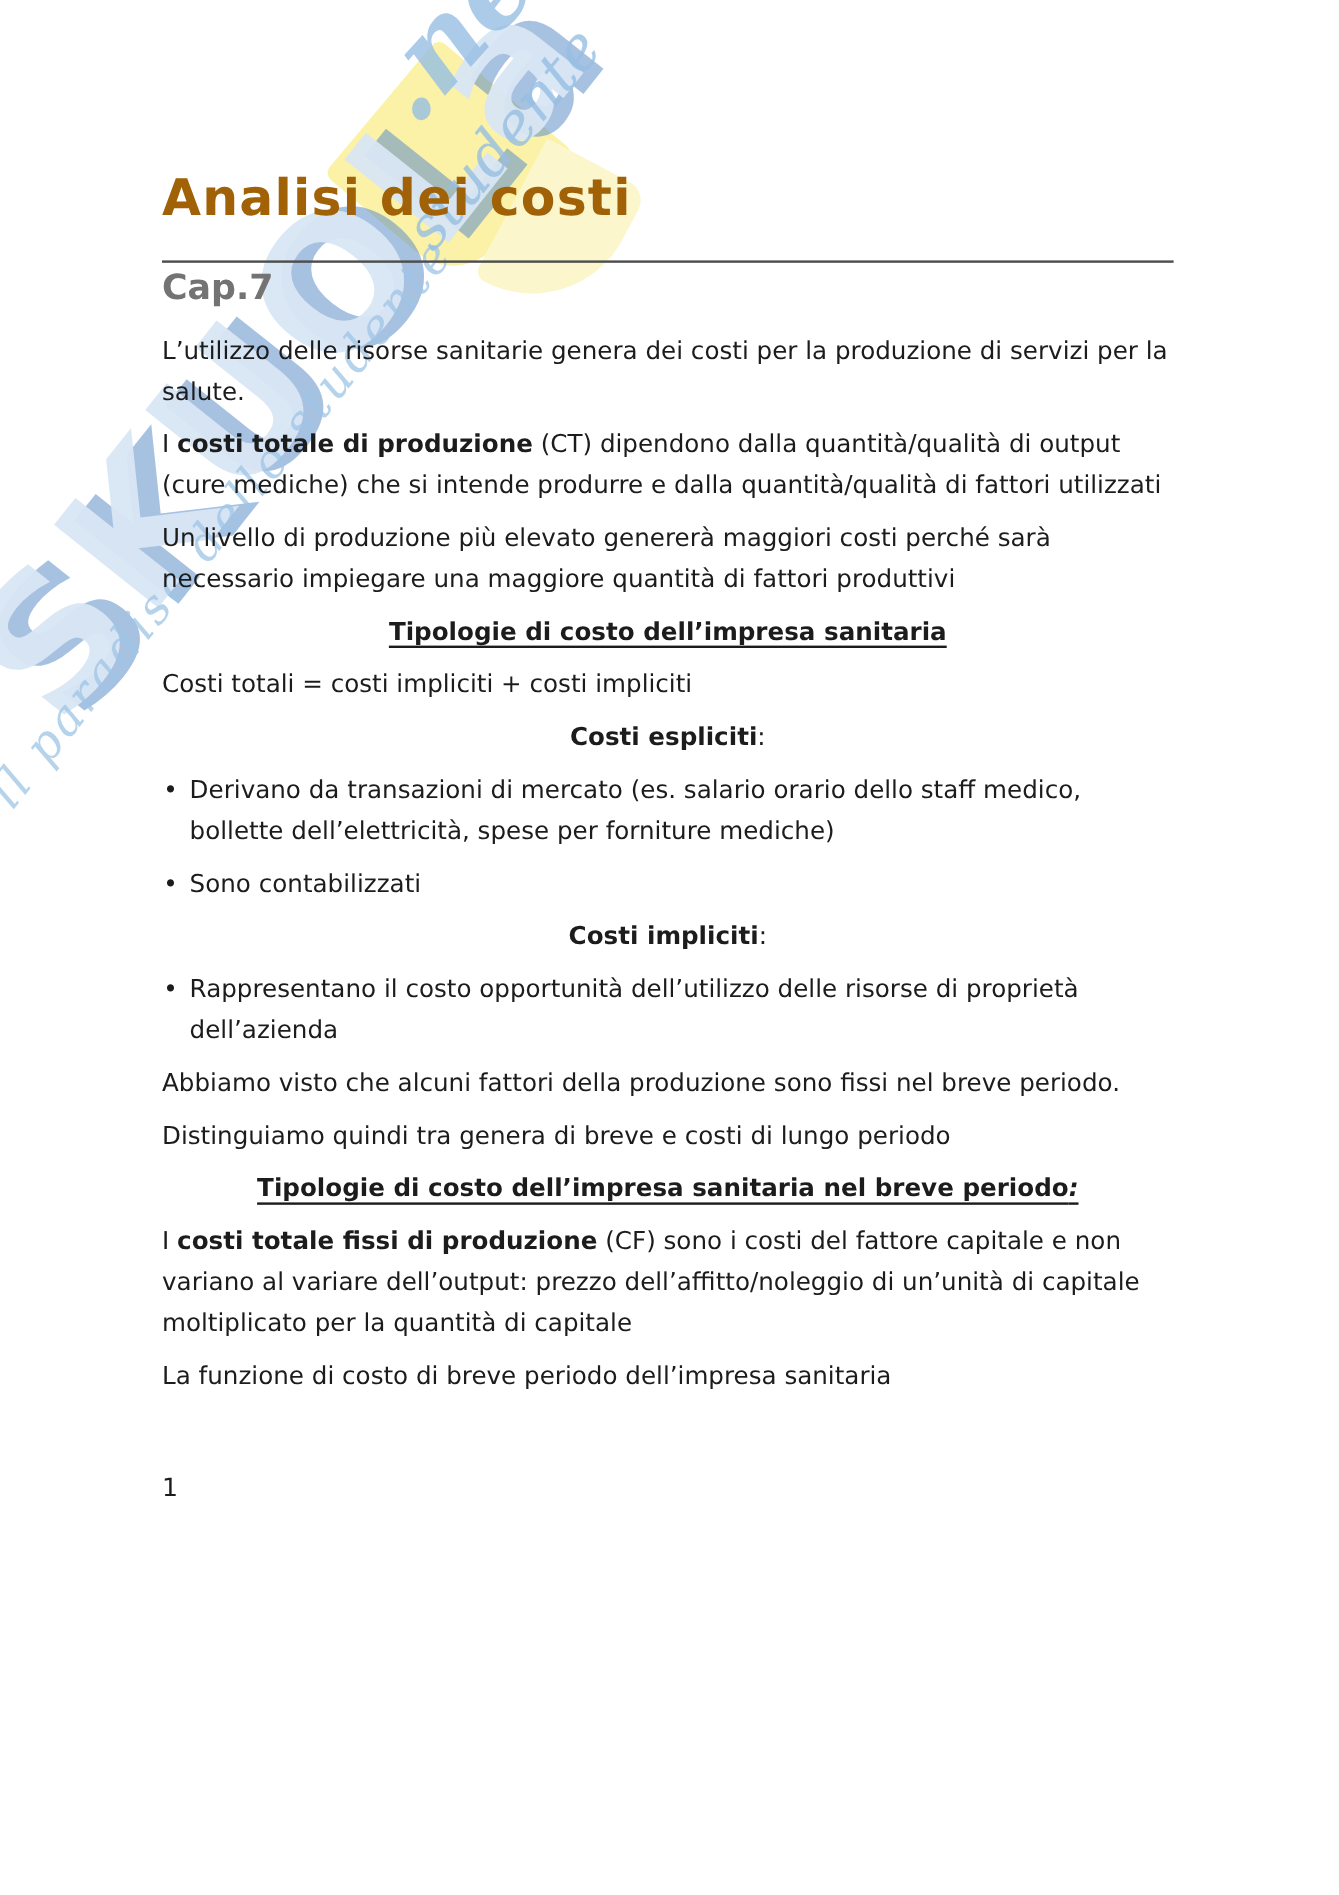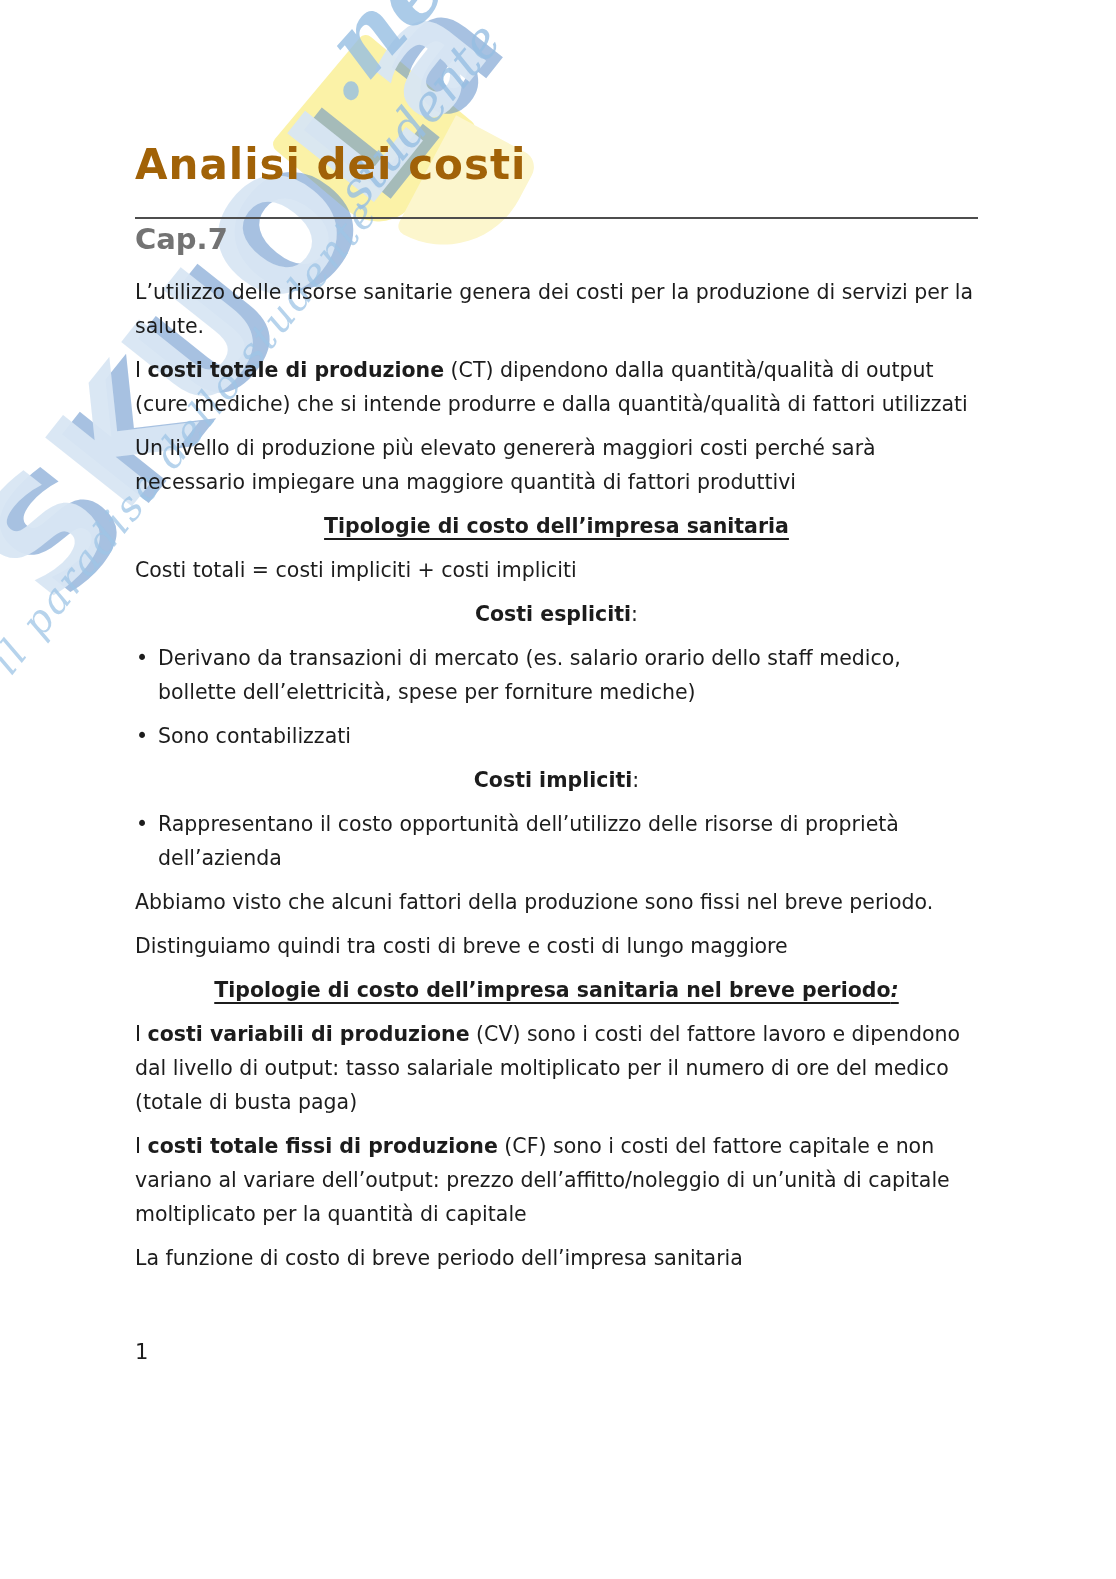--- a/index.html
+++ b/index.html
@@ -180,26 +180,25 @@
       <p class="bullet"><span class="marker">•</span><span>Derivano da transazioni di mercato (es. salario orario dello staff medico, bollette dell’elettricità, spese per forniture mediche)</span></p>
 
       <p class="bullet"><span class="marker">•</span><span>Sono contabilizzati</span></p>
 
       <p class="heading"><span>Costi impliciti</span><span class="colon">:</span></p>
 
       <p class="bullet"><span class="marker">•</span><span>Rappresentano il costo opportunità dell’utilizzo delle risorse di proprietà dell’azienda</span></p>
 
       <p class="para">Abbiamo visto che alcuni fattori della produzione sono fissi nel breve periodo.</p>
 
-      <p class="para">Distinguiamo quindi tra costi di breve e costi di lungo maggiore</p>
+      <p class="para">Distinguiamo quindi tra genera di breve e costi di lungo periodo</p>
 
 
       <p class="heading"><span class="underlined">Tipologie di costo dell’impresa sanitaria nel breve periodo</span><span class="underlined colon-italic">:</span></p>
 
-      <p class="para"><span>I </span><span class="b">costi variabili di produzione</span><span> (CV) sono i costi del fattore lavoro e dipendono dal livello di output: tasso salariale moltiplicato per il numero di ore del medico (totale di busta paga)</span></p>
 
       <p class="para"><span>I </span><span class="b">costi totale fissi di produzione</span><span> (CF) sono i costi del fattore capitale e non variano al variare dell’output: prezzo dell’affitto/noleggio di un’unità di capitale moltiplicato per la quantità di capitale</span></p>
 
       <p class="para">La funzione di costo di breve periodo dell’impresa sanitaria</p>
 
       <div class="page-number">1</div>
 
     </div>
   </div>
 </div>

